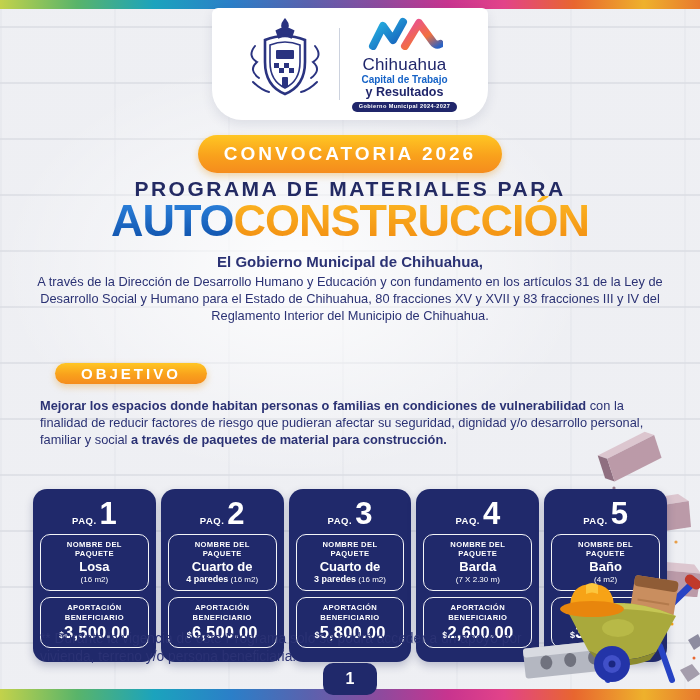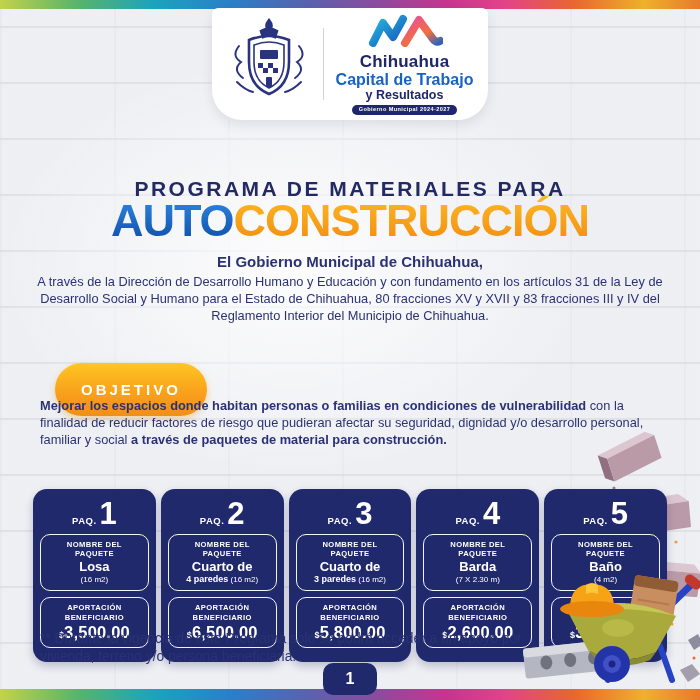--- a/index.html
+++ b/index.html
@@ -20,22 +20,22 @@
   .rainbow.bottom{bottom:0;height:11px;}
   
   .header-card{
     position:absolute;top:8px;left:50%;transform:translateX(-50%);
     width:276px;height:112px;background:#fff;border-radius:6px 6px 30px 30px;
     box-shadow:0 5px 12px rgba(40,50,90,.10);
     display:flex;align-items:center;justify-content:center;gap:12px;z-index:5;
   }
   .divider{width:1px;height:72px;background:#ccd2de;}
   .brand{display:flex;flex-direction:column;align-items:center;line-height:1;}
-  .brand-name{font-size:17px;font-weight:bold;color:#20266b;letter-spacing:.2px;margin-top:3px;}
-  .brand-tag1{font-size:16px;font-weight:bold;color:#1663c7;margin-top:2px;}
+  .brand-name{font-size:17px;font-weight:normal;color:#20266b;letter-spacing:.2px;margin-top:3px;}
+  .brand-tag1{font-size:10px;font-weight:bold;color:#1663c7;margin-top:2px;}
   .brand-tag2{font-size:12.5px;font-weight:bold;color:#20266b;margin-top:1px;}
   .brand-badge{
     margin-top:4px;background:#20266b;color:#fff;border-radius:7px;
     font-size:5.6px;font-weight:bold;padding:2px 7px;letter-spacing:.4px;
   }
   
   .pill{
     display:inline-block;color:#fff;font-weight:800;
     background:linear-gradient(180deg,#ffc623 0%,#f9a11c 55%,#f58c1d 100%);
     border-radius:28px;box-shadow:0 3px 7px rgba(230,150,20,.35);
@@ -59,21 +59,21 @@
   }
   
   .intro{
     position:absolute;top:252px;left:30px;width:640px;text-align:center;
     color:#2b3274;font-size:12.8px;line-height:1.32;
   }
   .intro-heading{font-size:15px;font-weight:800;margin-bottom:2px;}
   .intro-invite{font-weight:800;font-size:13.2px;margin-top:1px;}
   
   .objetivo-pill-wrap{position:absolute;top:363px;left:55px;}
-  .objetivo{font-size:15px;letter-spacing:3px;padding:18px 26px;}
+  .objetivo{font-size:15px;letter-spacing:3px;padding:2px 26px;}
   .objetivo-text{
     position:absolute;top:398px;left:40px;width:622px;
     color:#2b3274;font-size:12.8px;line-height:1.32;
   }
   .bold{font-weight:800;}
   
   .paq-heading{
     position:absolute;top:450px;left:40px;
     color:#20266b;font-weight:800;font-size:16.5px;letter-spacing:.3px;
   }
@@ -165,20 +165,23 @@
           <path d="M38 30 L52 7 L66 26 q3 4 7 2" fill="none" stroke="url(#lgPink)" stroke-width="8" stroke-linecap="round" stroke-linejoin="round"></path>
         </svg>
       </span>
       <span class="brand-name">Chihuahua</span>
       <span class="brand-tag1">Capital de Trabajo</span>
       <span class="brand-tag2">y Resultados</span>
       <span class="brand-badge">Gobierno Municipal 2024-2027</span>
     </div>
   </div>
 
+  <div class="banner-wrap">
+    <span class="pill banner">CONVOCATORIA 2026</span>
+  </div>
 
   <div class="title1">PROGRAMA DE MATERIALES PARA</div>
   <div class="title2"><span class="word-blue">AUTO</span><span class="word-orange">CONSTRUCCIÓN</span></div>
 
   <div class="intro">
     <div class="intro-heading">El Gobierno Municipal de Chihuahua,</div>
     <div>A través de la Dirección de Desarrollo Humano y Educación y con fundamento en los artículos 31 de la Ley de Desarrollo Social y Humano para el Estado de Chihuahua, 80 fracciones XV y XVII y 83 fracciones III y IV del Reglamento Interior del Municipio de Chihuahua.</div>
   </div>
 
   <div class="objetivo-pill-wrap">

